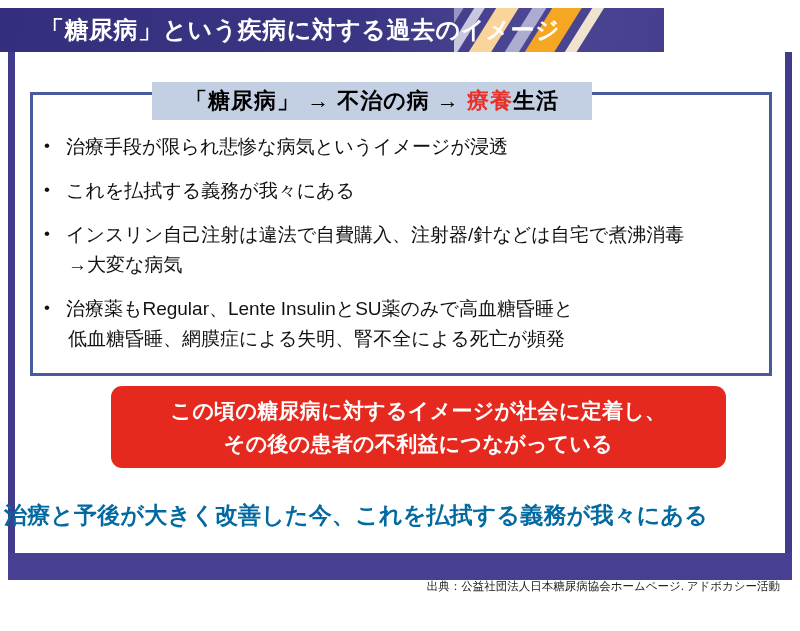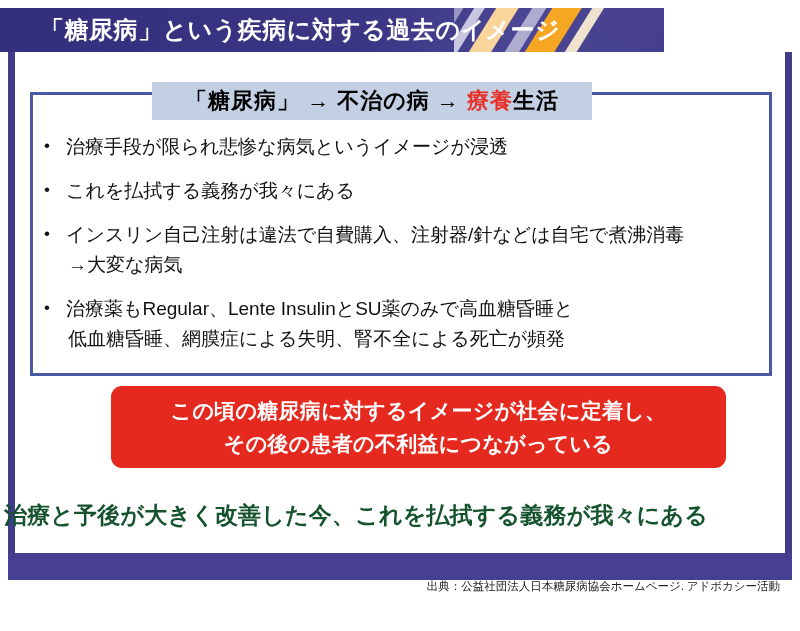--- a/index.html
+++ b/index.html
@@ -187,21 +187,21 @@
     letter-spacing: 0.3px;
   }
 
   
   .green-line {
     position: absolute;
     left: 0;
     top: 500px;
     width: 712px;
     text-align: center;
-    color: #14532d;
+    color: #0369a1;
     font-size: 23px;
     font-weight: bold;
     white-space: nowrap;
     letter-spacing: 0.2px;
   }
 
   
   .citation {
     position: absolute;
     left: 0;

